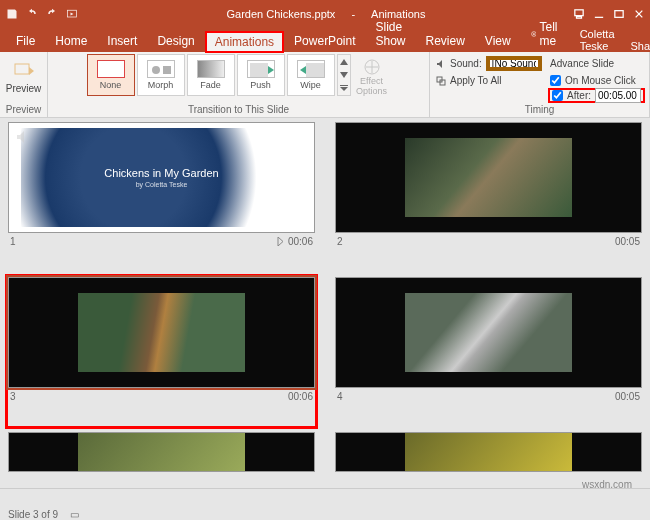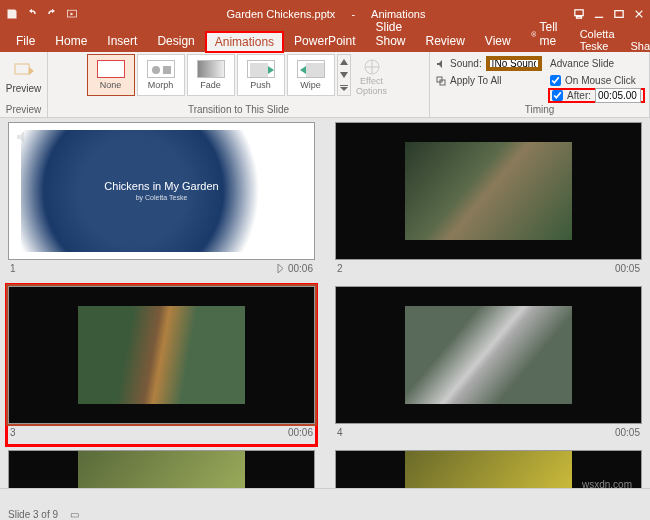--- a/index.html
+++ b/index.html
@@ -36,21 +36,21 @@
 .timing-rows input[type=text] { width: 56px; height: 15px; font-size: 10px; border: 4px solid #a16207; padding: 0 2px; }
 .spin { display: inline-flex; flex-direction: column; border: 1px solid #aaa; height: 15px; }
 .spin .s { width: 10px; height: 7px; display: flex; align-items: center; justify-content: center; }
 .advance { display: flex; flex-direction: column; gap: 2px; font-size: 10px; padding-top: 2px; }
 .advance .r { display: flex; align-items: center; gap: 4px; height: 15px; }
 .advance .r.highlighted { border: 2px solid red; padding: 0 2px; margin: -2px -2px; }
 .advance input[type=checkbox] { width: 11px; height: 11px; }
 .advance input[type=text] { width: 46px; height: 15px; font-size: 10px; border: 1px solid #aaa; padding: 0 2px; }
 .content { position: absolute; top: 118px; bottom: 20px; left: 0; right: 0; overflow: hidden; padding: 4px 8px; display: grid; grid-template-columns: 1fr 1fr; gap: 6px 20px; }
 .slide-cell { display: flex; flex-direction: column; }
-.thumb { width: 100%; height: 138px; background: #fff; border: 1px solid #999; position: relative; display: flex; align-items: center; justify-content: center; }
+.thumb { width: 100%; height: 111px; background: #fff; border: 1px solid #999; position: relative; display: flex; align-items: center; justify-content: center; }
 .slide-cell.selected .thumb { outline: 2px solid #b7472a; }
 .slide-cell.highlighted { outline: 3px solid red; outline-offset: -2px; padding: 2px; margin: -2px; }
 .thumb.dark { background: #0a0a0a; }
 .thumb .img { width: 55%; height: 72%; background: linear-gradient(130deg,#3a5a3a 40%,#556b4a 50%,#2a3a2a 60%); }
 .thumb svg.sound { position: absolute; top: 6px; left: 6px; width: 16px; height: 16px; fill: #ccc; opacity: .5; }
 .meta { display: flex; justify-content: space-between; align-items: center; font-size: 10px; color: #666; padding: 2px 2px 0; height: 14px; }
 .meta svg { width: 9px; height: 9px; fill: #888; }
 .statusbar { position: absolute; bottom: 0; left: 0; right: 0; height: 32px; background: #e6e6e6; border-top: 1px solid #ccc; display: flex; align-items: flex-end; padding: 0 8px; font-size: 10px; color: #666; gap: 12px; }
 .statusbar .spacer { flex: 1; }
 .hero { width: 92%; height: 90%; background: radial-gradient(circle at 40% 50%, #2a4a7a 30%, #1a3a6a 50%, transparent 70%); display: flex; flex-direction: column; align-items: center; justify-content: center; color: #fff; }

